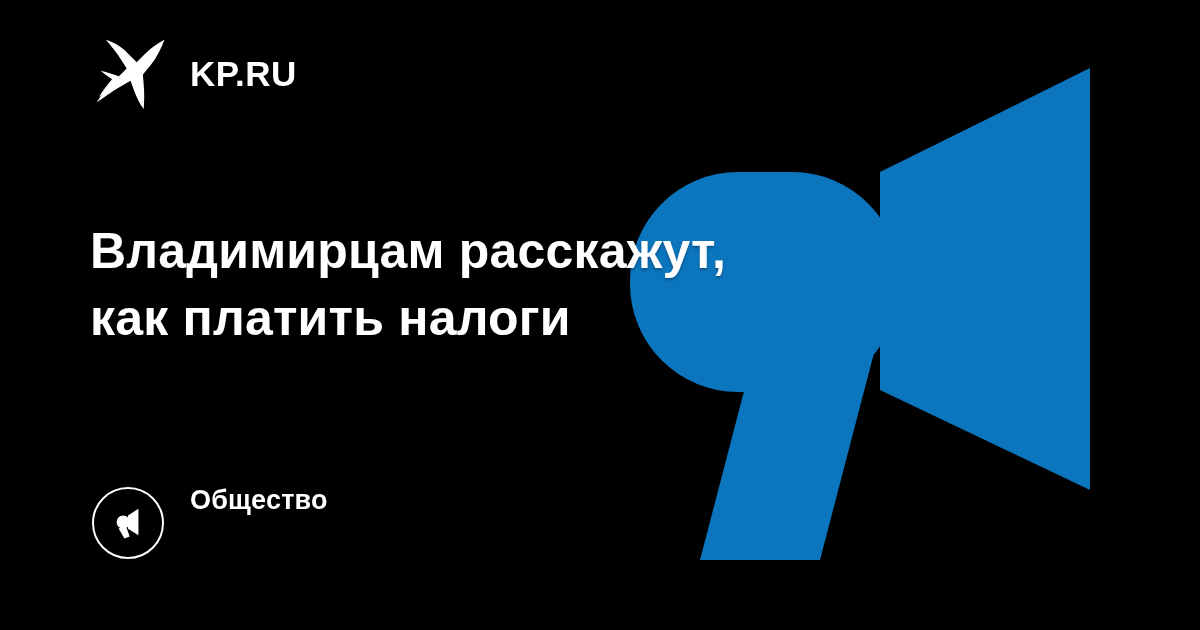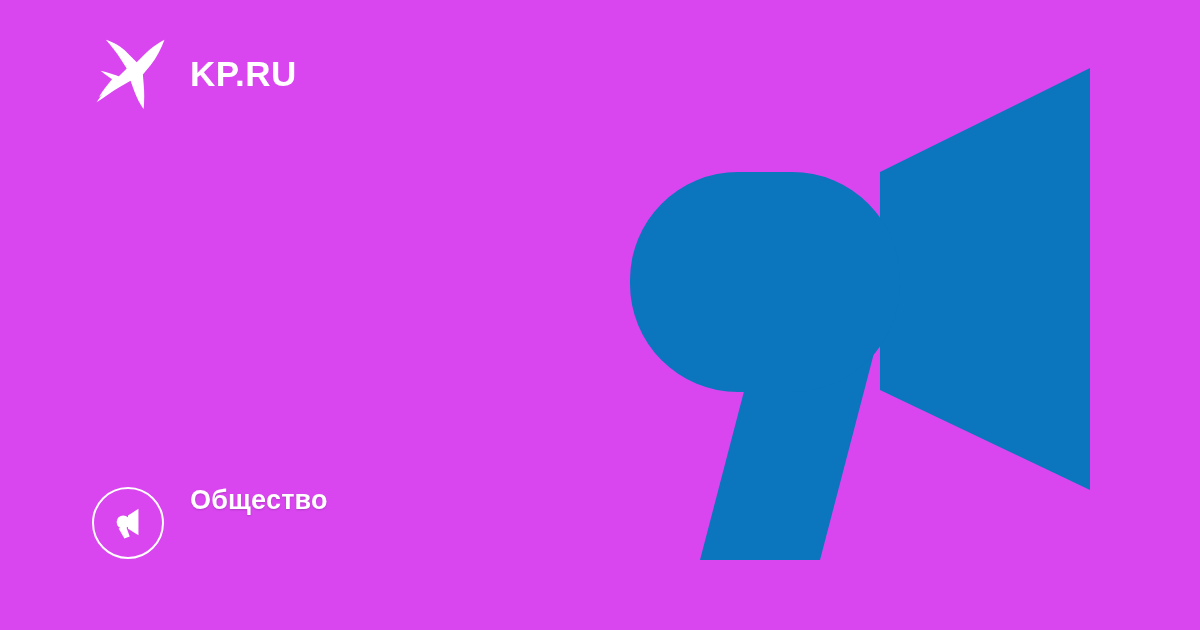--- a/index.html
+++ b/index.html
@@ -10,21 +10,21 @@
     width: 1200px;
     height: 630px;
     overflow: hidden;
     font-family: "Liberation Sans", "DejaVu Sans", sans-serif;
   }
 
   .card {
     position: relative;
     width: 1200px;
     height: 630px;
-    background: #d946ef;
+    background: #000000;
     overflow: hidden;
   }
 
   
   .watermark {
     position: absolute;
     inset: 0;
     width: 1200px;
     height: 630px;
     pointer-events: none;
@@ -124,20 +124,22 @@
   <div class="brand">
     <svg class="brand-mark" viewBox="0 0 100 96" xmlns="http://www.w3.org/2000/svg" aria-hidden="true">
       <g fill="#ffffff">
         <path d="M96 5 C88 9 78 16 69 25 L60 34 L48 22 C40 14 30 8 20 5 C27 13 34 22 40 31 L47 42 L30 59 C22 67 14 76 8 86 C18 79 28 72 38 66 L52 58 L57 72 C60 80 64 88 69 95 C70 84 70 73 69 62 L68 50 L78 38 C86 28 92 16 96 5 Z"></path>
         <path d="M13 45 C22 47 32 50 41 54 L47 57 L37 62 C28 67 19 73 11 79 C16 71 22 63 28 56 L22 52 C19 50 16 47 13 45 Z"></path>
       </g>
     </svg>
     <span class="brand-word">KP.RU</span>
   </div>
 
+  <h1 class="headline">Владимирцам расскажут,
+как платить налоги</h1>
 
   <div class="category">
     <span class="category-circle">
       <svg viewBox="0 0 40 40" xmlns="http://www.w3.org/2000/svg" aria-hidden="true">
         <g fill="#ffffff">
           <path d="M31 5 L31 33 L20 26 L20 12 Z"></path>
           <rect x="8" y="12" width="14" height="14" rx="7" ry="7"></rect>
           <path d="M12 24 L20 24 L20 36 L14 36 Z" transform="rotate(-20 16 30)"></path>
         </g>
       </svg>

